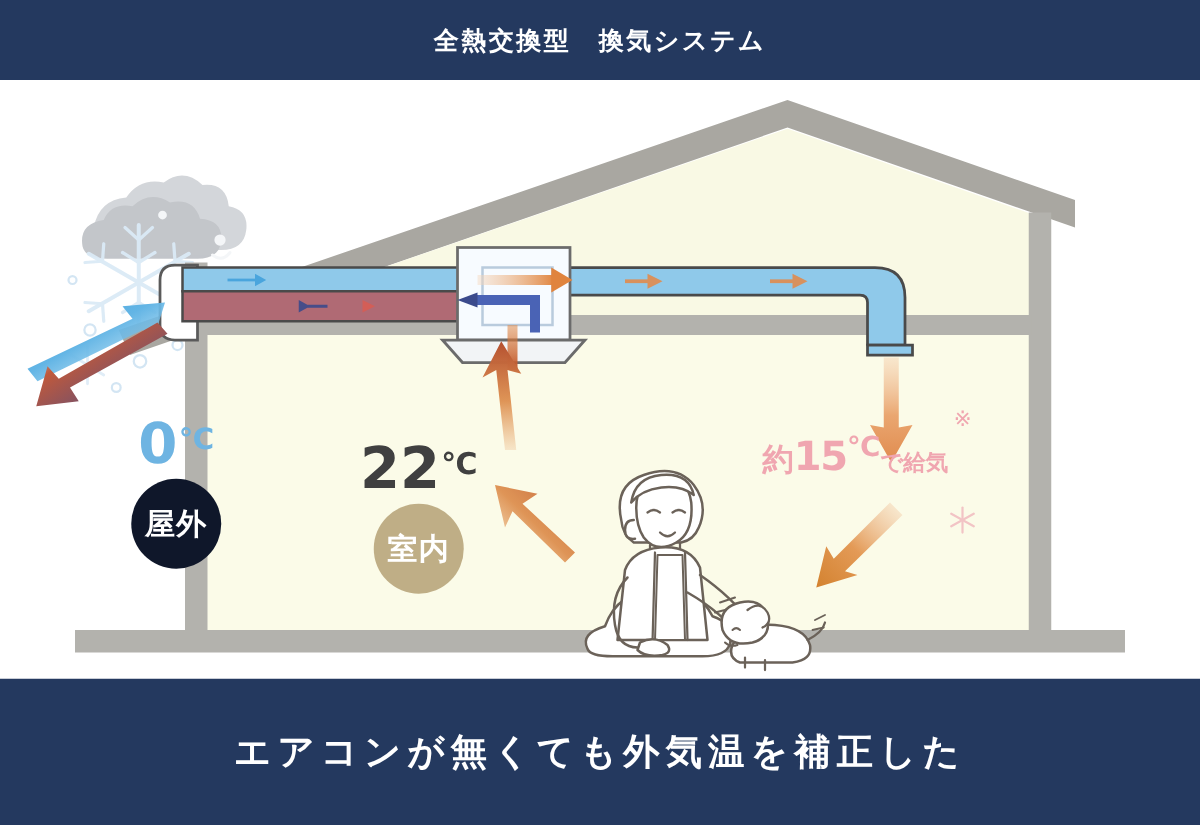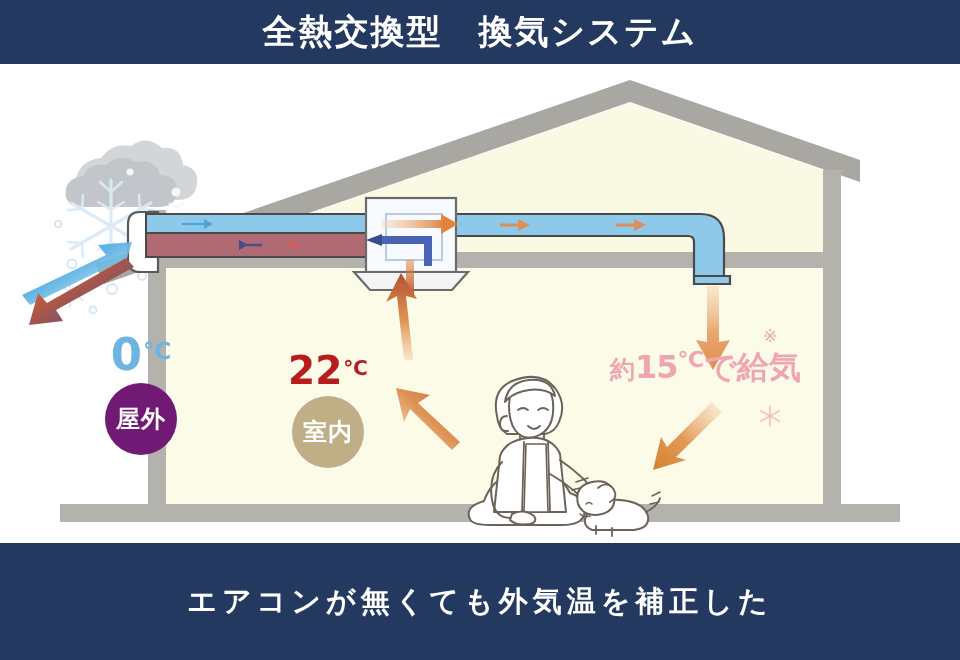--- a/index.html
+++ b/index.html
@@ -26,21 +26,21 @@
     left: 0; top: 0;
     width: 960px; height: 64px;
     background: #24395f;
     display: flex;
     align-items: center;
     justify-content: center;
   }
   .header-title {
     color: #ffffff;
     font-family: "DejaVu Serif", serif;
-    font-size: 34px;
+    font-size: 20px;
     font-weight: bold;
     letter-spacing: 2px;
     white-space: pre;
   }
 
   
   .footer-bar {
     position: absolute;
     left: 0; top: 543px;
     width: 960px; height: 117px;
@@ -96,50 +96,50 @@
     color: #ffffff;
     font-family: "DejaVu Sans", sans-serif;
     font-weight: bold;
   }
 
   
   #outdoor-block { left: 105px; top: 268px; }
   #outdoor-block .temp-value { font-size: 45px; color: #6eb4e2; }
   #outdoor-block .badge-circle {
     width: 72px; height: 72px;
-    background: #701a75;
+    background: #0f172a;
     font-size: 24px;
     margin-top: 6px;
     letter-spacing: 1px;
   }
 
   
   #indoor-block { left: 288px; top: 287px; }
-  #indoor-block .temp-value { font-size: 39px; color: #b91c1c; }
+  #indoor-block .temp-value { font-size: 46px; color: #404040; }
   #indoor-block .badge-circle {
     width: 72px; height: 72px;
     background: #bfae86;
     font-size: 24px;
     margin-top: 6px;
     letter-spacing: 1px;
   }
 
   
   #supply-label {
     position: absolute;
     left: 610px; top: 282px;
     color: #f0a6b0;
     font-family: "DejaVu Sans", sans-serif;
     font-weight: bold;
     white-space: nowrap;
   }
   #supply-label .sup-small { font-size: 25px; }
   #supply-label .sup-big { font-size: 32px; letter-spacing: -1px; }
   #supply-label .sup-deg { font-size: 22px; vertical-align: 0.5em; }
-  #supply-label .sup-tail { font-size: 32px; }
+  #supply-label .sup-tail { font-size: 18px; }
   #supply-asterisk {
     position: absolute;
     left: 763px; top: 262px;
     color: #f0a6b0;
     font-size: 17px;
     font-family: "DejaVu Sans", sans-serif;
   }
 </style>
 </head>
 <body>

